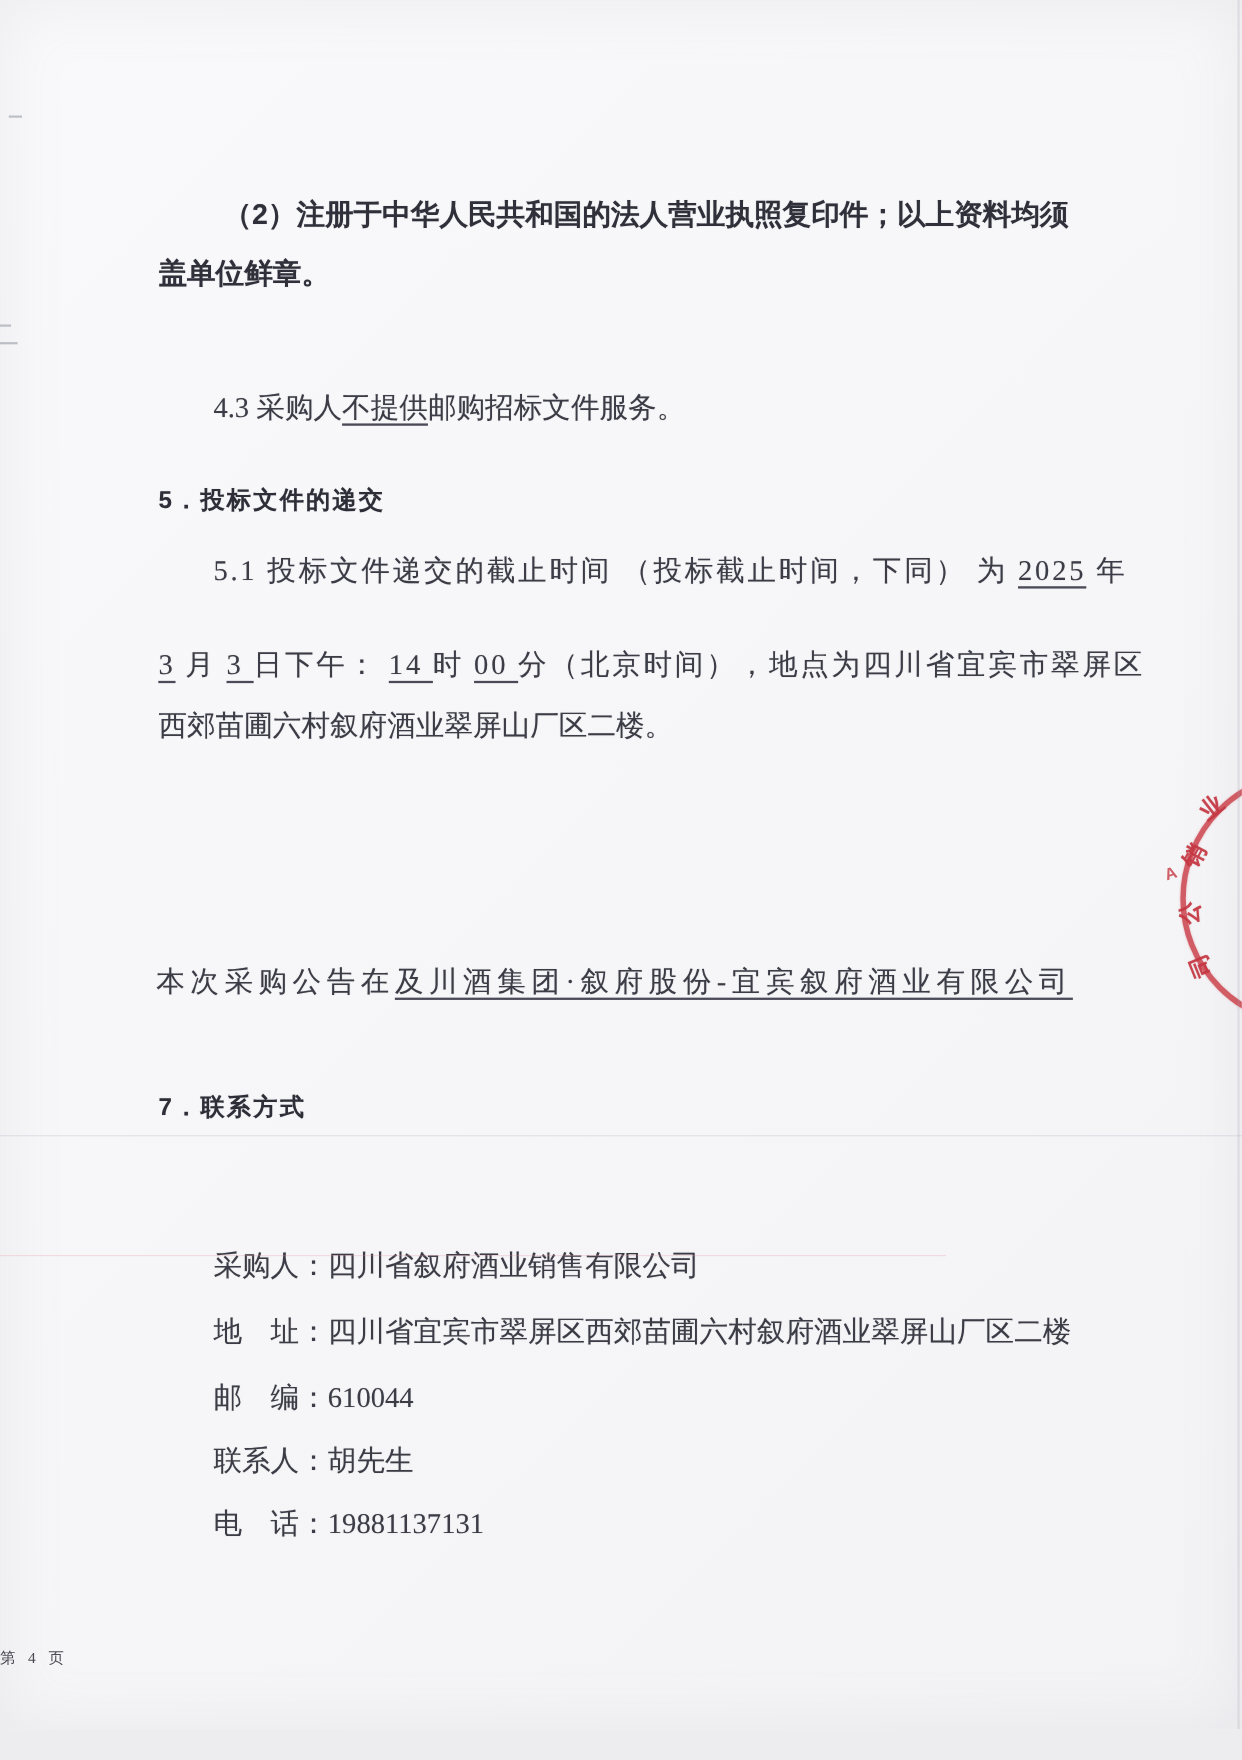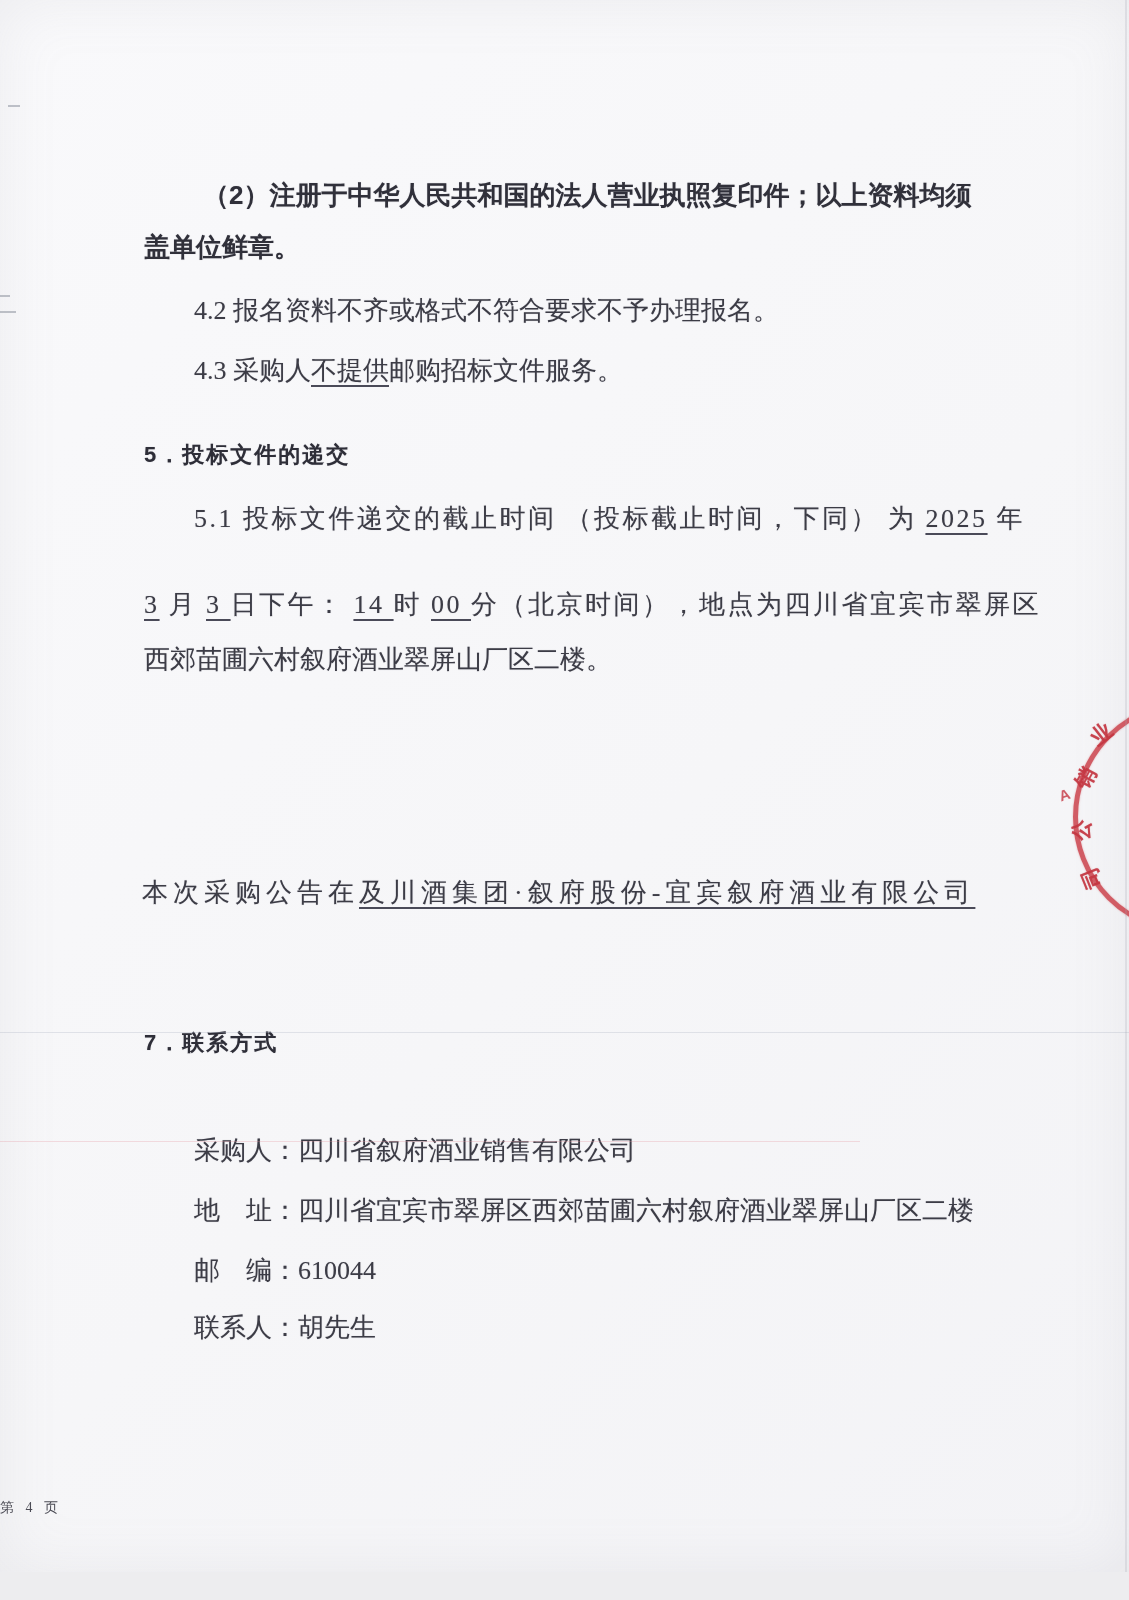--- a/index.html
+++ b/index.html
@@ -60,23 +60,22 @@
   }
   .artifact{position:absolute;background:rgba(120,126,140,0.45);}
   .scanline{position:absolute;height:1px;}
 </style>
 </head>
 <body>
 
 <div class="page">
 
   <div class="line" style="left:203px;top:180px;"><span style="font-family:'Liberation Sans',sans-serif;font-weight:bold;color:#30303a;">（2）注册于中华人民共和国的法人营业执照复印件；以上资料均须</span></div>
-  <div class="line" style="left:144px;top:233px;"><span style="font-family:Liberation Serif, serif;font-weight:bold;color:#30303a;">盖单位鲜章。</span></div>
+  <div class="line" style="left:144px;top:233px;"><span style="font-family:Liberation Sans, sans-serif;font-weight:bold;color:#30303a;">盖单位鲜章。</span></div>
 
-  <div class="line" style="left:194px;top:296px;"><span>4.2 报名资料不齐或格式不符合要求不予办理报名。</span></div>
 
   <div class="line" style="left:194px;top:356px;">
     <span>4.3 采购人</span><span class="u">不提供</span><span>邮购招标文件服务。</span>
   </div>
 
   <div class="line heading" style="left:144px;top:440px;">5．投标文件的递交</div>
 
   <div class="line sp25" style="left:194px;top:504px;">
     <span>5.1 投标文件递交的截止时间 （投标截止时间，下同） 为 </span><span class="u">2025</span><span> 年</span>
   </div>
@@ -84,33 +83,36 @@
     <span class="u">3</span><span> 月 </span><span class="u"> 3 </span><span> 日下午： </span><span class="u"> 14 </span><span> 时 </span><span class="u"> 00 </span><span>分（北京时间），地点为四川省宜宾市翠屏区</span>
   </div>
   <div class="line" style="left:144px;top:645px;">西郊苗圃六村叙府酒业翠屏山厂区二楼。</div>
 
 
 
   <div class="line sp5" style="left:142px;top:878px;">
     <span>本次采购公告在</span><span class="u">及川酒集团·叙府股份-宜宾叙府酒业有限公司</span>
   </div>
 
-  <div class="line heading" style="left:144px;top:1028px;text-align:right;">7．联系方式</div>
+  <div class="line heading" style="left:144px;top:992px;text-align:right;">7．联系方式</div>
 
   <div class="line" style="left:194px;top:1136px;">
     <span>采购人：</span><span>四川省叙府酒业销售有限公司</span>
   </div>
   <div class="line" style="left:194px;top:1196px;">
     <span>地　址：</span><span>四川省宜宾市翠屏区西郊苗圃六村叙府酒业翠屏山厂区二楼</span>
   </div>
   <div class="line" style="left:194px;top:1256px;">
     <span>邮　编：</span><span>610044</span>
   </div>
   <div class="line" style="left:194px;top:1313px;">
     <span>联系人：</span><span>胡先生</span>
+  </div>
+  <div class="line" style="left:194px;top:1371px;">
+    <span>电　话：</span><span>19881137131</span>
   </div>
 
   <div class="footer">第 4 页</div>
 
   <div class="stamp">
     <div class="arc"></div>
     <span class="sc" style="left:62px;top:52px;transform:rotate(-38deg);">业</span>
     <span class="sc" style="left:46px;top:96px;transform:rotate(-62deg);">销</span>
     <span class="sc" style="left:42px;top:148px;transform:rotate(-86deg);">公</span>
     <span class="sc" style="left:52px;top:196px;transform:rotate(-112deg);">司</span>

